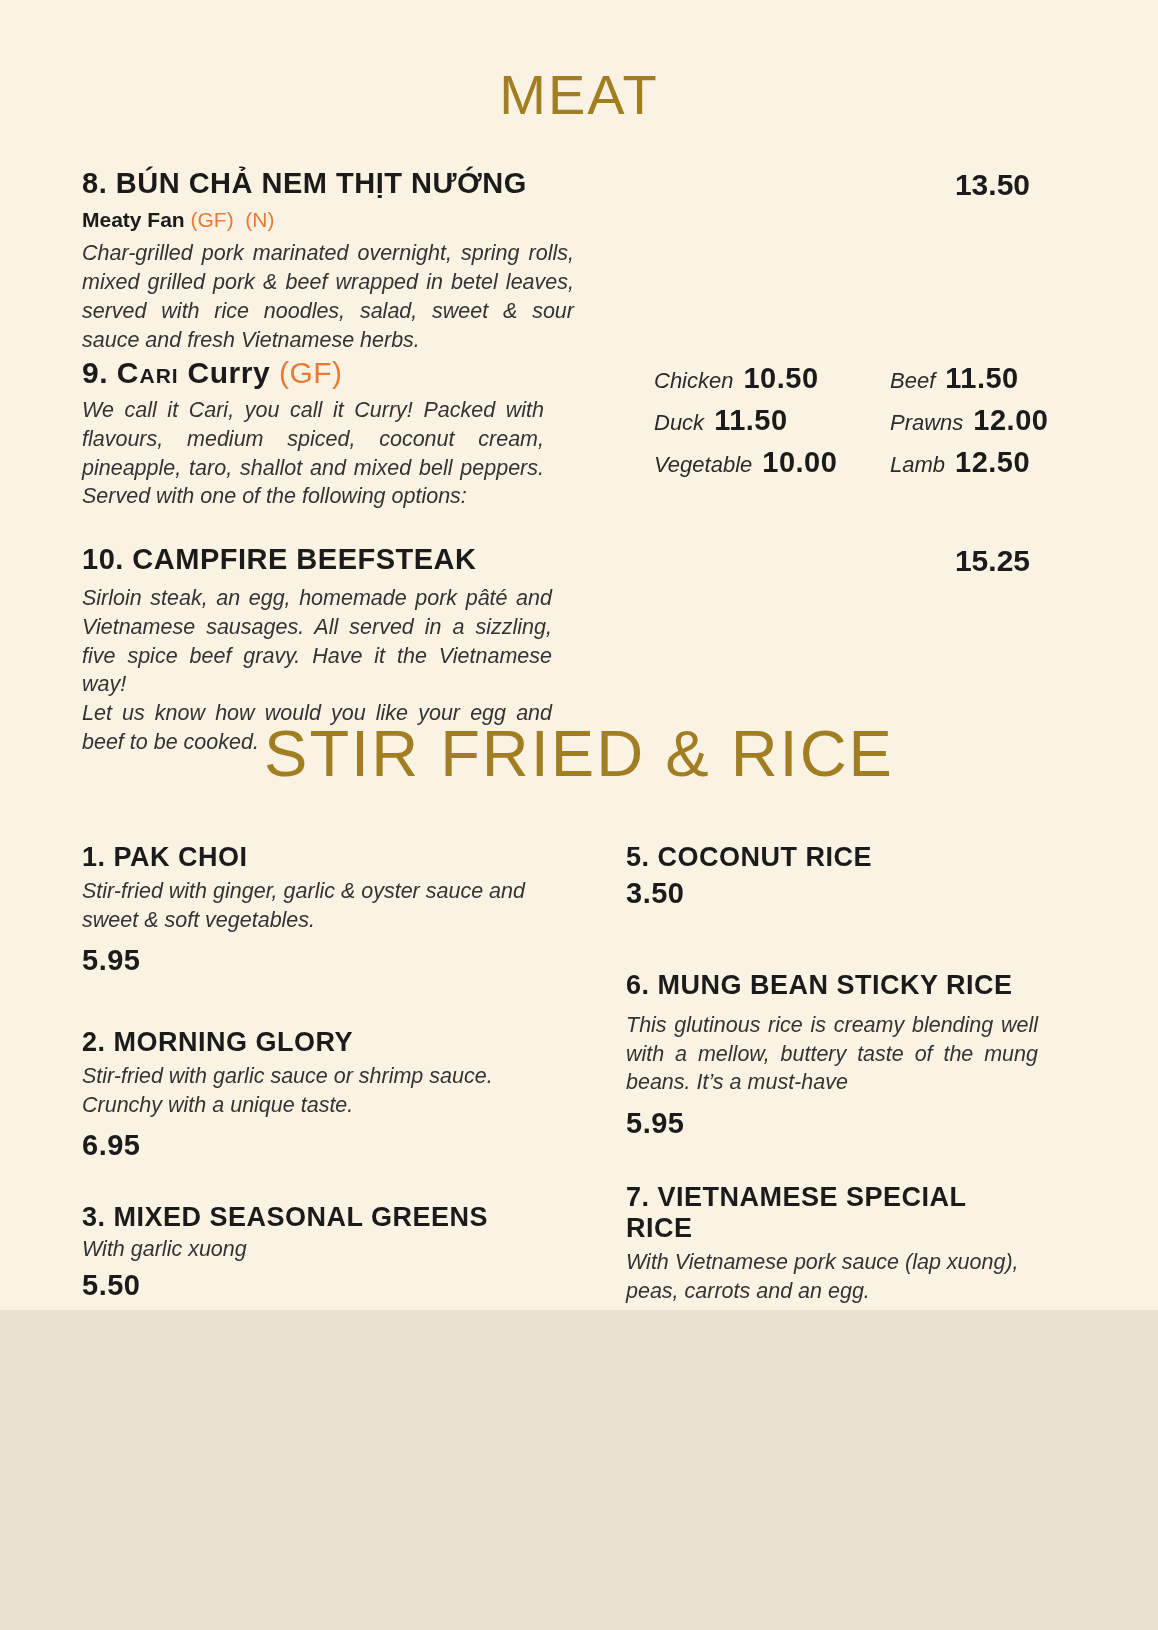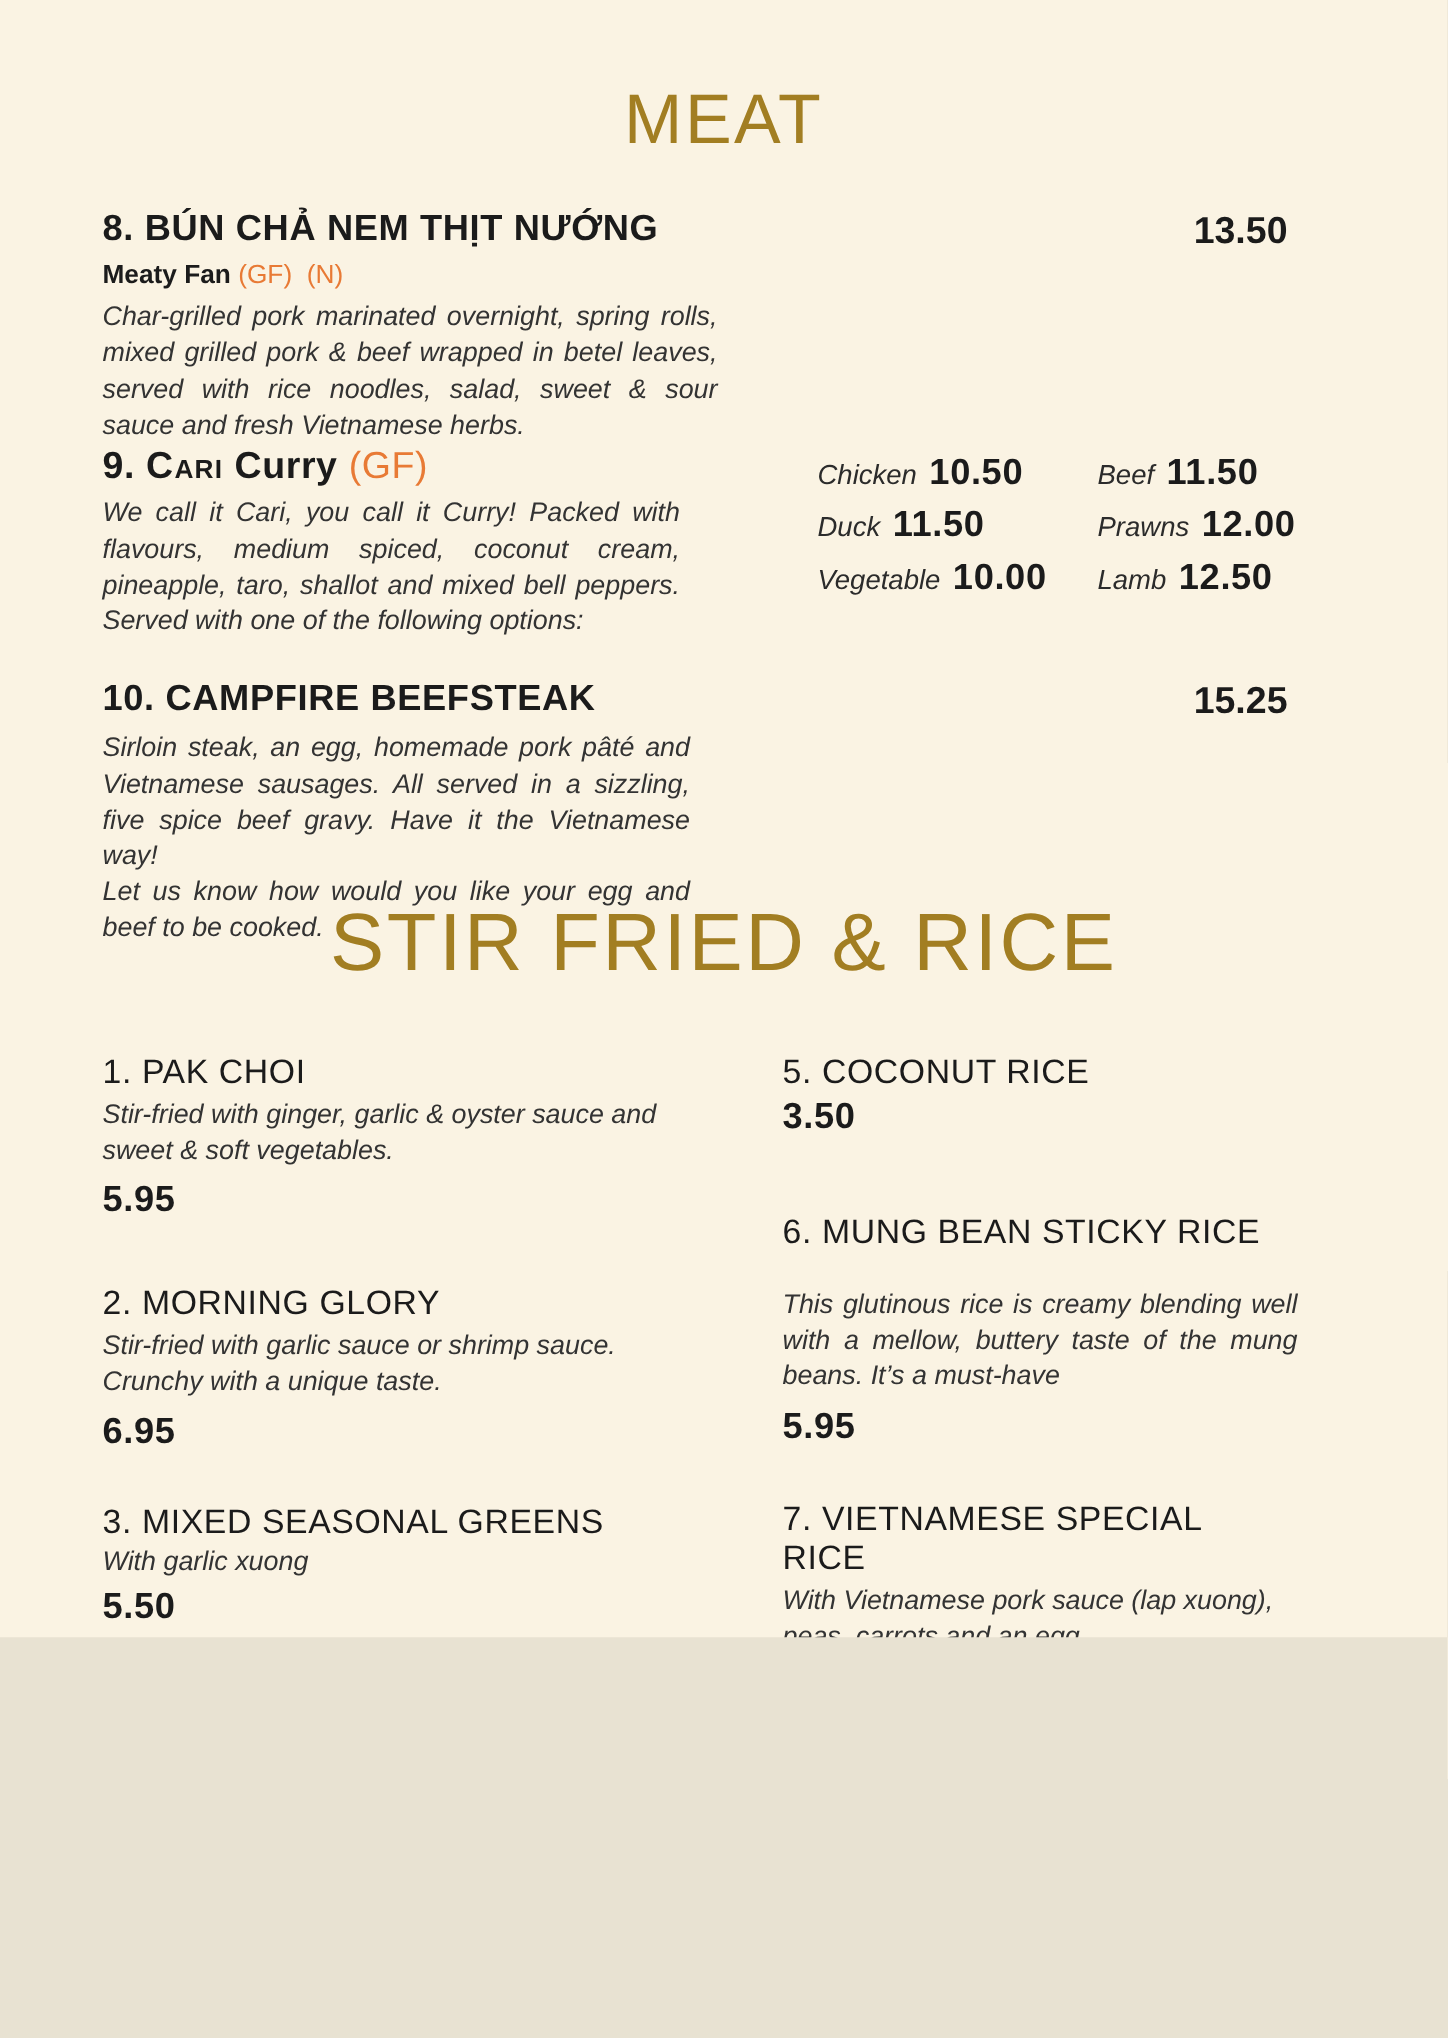--- a/index.html
+++ b/index.html
@@ -49,35 +49,35 @@
   #item9 .desc{width:462px;}
   #item10 .desc{width:470px;}
 
   
   #item9 .mi-name{font-size:30px;}
   .smallcaps{font-variant:small-caps;letter-spacing:1px;}
   .tag-lg{color:#e87a35;font-weight:400;font-size:30px;}
 
   .options{
     position:absolute;left:572px;top:6px;
-    display:flex;gap:32px;
+    display:flex;gap:44px;
   }
   .opt-col{display:flex;flex-direction:column;gap:9px;}
   .opt-col-1{width:192px;}
   .opt-row{display:flex;align-items:baseline;gap:10px;}
   .opt-label{font-style:italic;font-size:22px;color:#2b2b2b;}
   .opt-price{font-weight:700;font-size:29px;letter-spacing:0.5px;}
 
   
   .stir-col{position:absolute;top:842px;}
   #stir-left{left:82px;width:452px;}
   #stir-right{left:626px;width:412px;}
   .stir-item{margin:0;}
   .stir-name{
-    font-weight:400;font-size:27px;letter-spacing:0.5px;line-height:1.15;
+    font-weight:700;font-size:27px;letter-spacing:0.5px;line-height:1.15;
     white-space:pre-wrap;
   }
   .stir-desc{
     font-style:italic;font-size:21.5px;line-height:1.33;color:#333333;
     margin-top:4px;white-space:pre-line;
   }
   #stir-left .stir-desc{width:450px;}
   #stir-right .stir-desc{width:412px;}
   .stir-price{font-weight:700;font-size:29px;margin-top:10px;letter-spacing:0.5px;}
 
@@ -185,21 +185,21 @@
 
   <div class="stir-col" id="stir-right">
 
     <div class="stir-item" id="stir-item5">
       <div class="stir-name">5. COCONUT RICE</div>
       <div class="stir-price" style="margin-top:4px">3.50</div>
     </div>
 
     <div class="stir-item" id="stir-item6">
       <div class="stir-name">6. MUNG BEAN STICKY RICE</div>
-      <div class="stir-desc just" style="margin-top:28px">This glutinous rice is creamy blending well with a mellow, buttery taste of the mung beans. It’s a must-have</div>
+      <div class="stir-desc just" style="margin-top:10px">This glutinous rice is creamy blending well with a mellow, buttery taste of the mung beans. It’s a must-have</div>
       <div class="stir-price">5.95</div>
     </div>
 
     <div class="stir-item" id="stir-item7">
       <div class="stir-name">7. VIETNAMESE SPECIAL  RICE</div>
       <div class="stir-desc">With Vietnamese pork sauce (lap xuong), peas, carrots and an egg.</div>
       <div class="stir-price">6.95</div>
     </div>
 
     <div class="stir-item" id="stir-item8">

